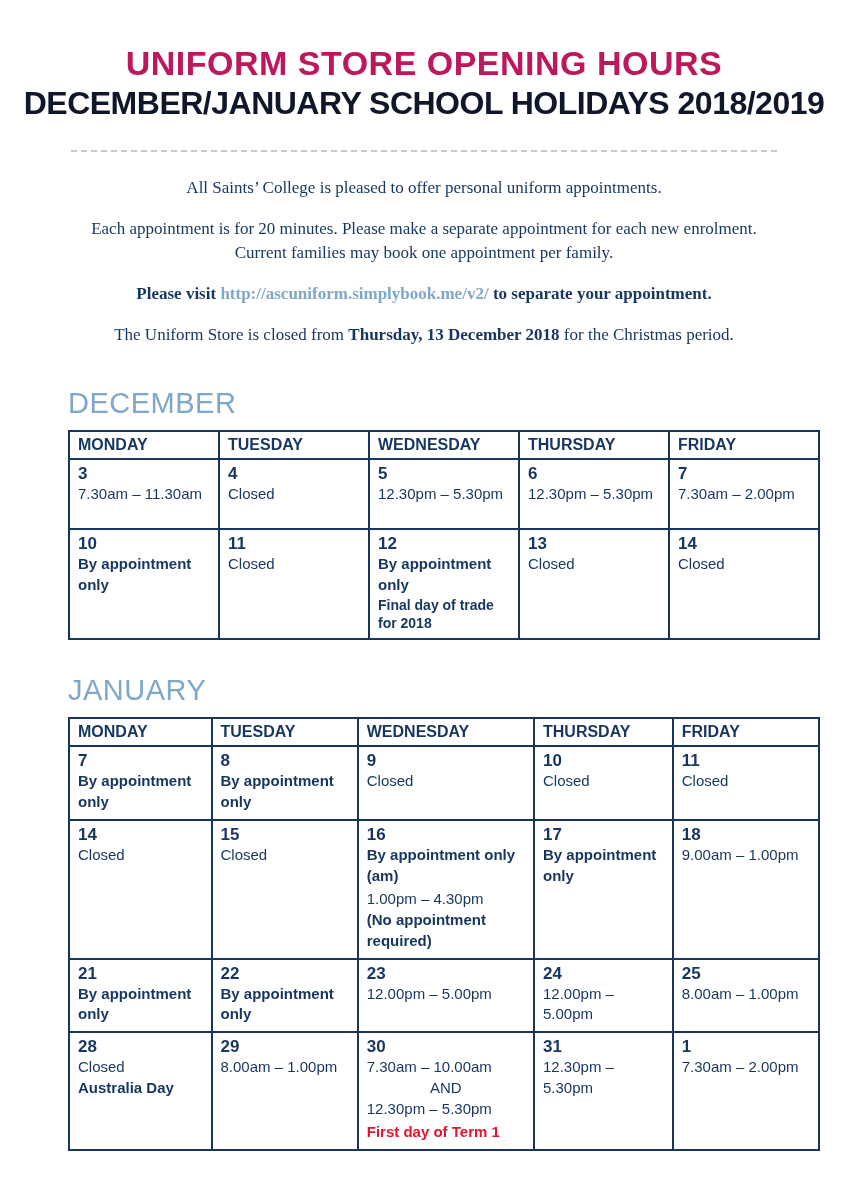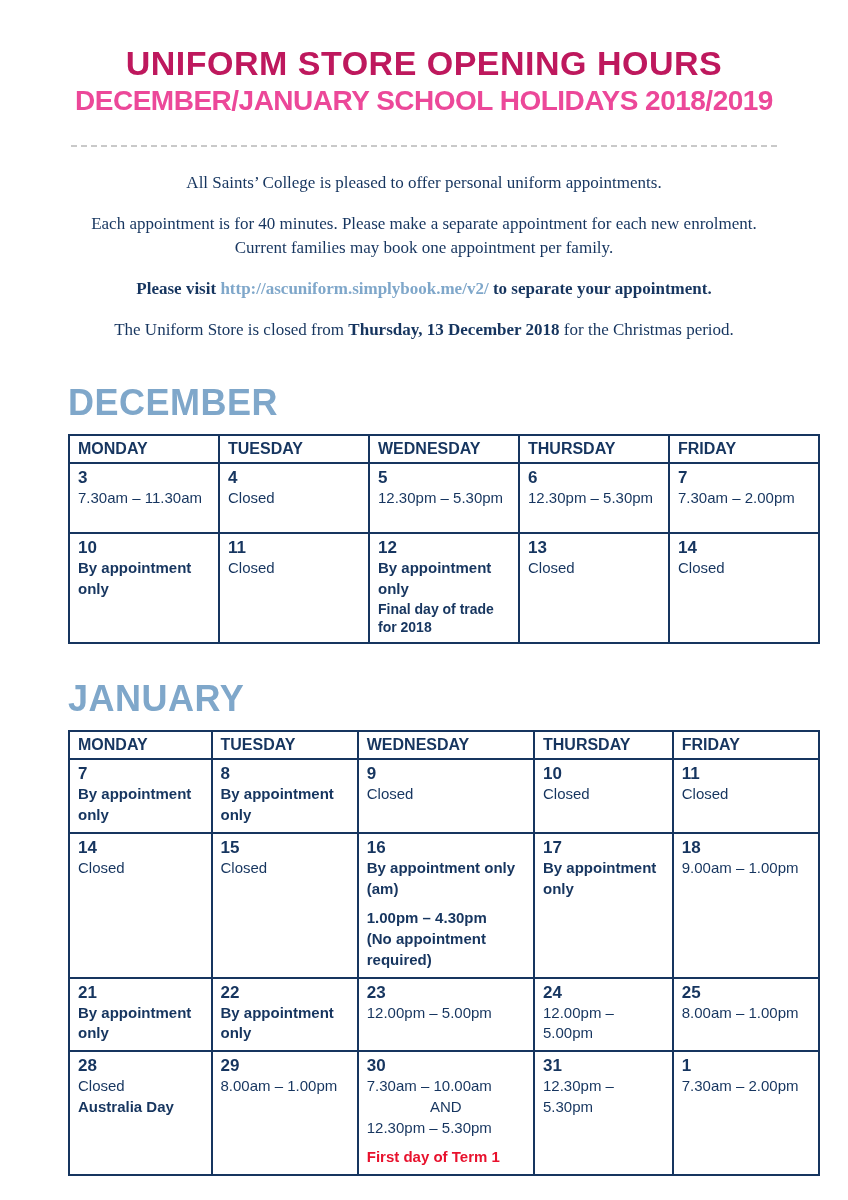--- a/index.html
+++ b/index.html
@@ -11,58 +11,58 @@
     color: #16355f;
   }
 
   
   .title1 {
     margin: 0; padding-top: 44px; text-align: center;
     color: #be185d; font-size: 34px; font-weight: 700; letter-spacing: 0.5px;
   }
   .title2 {
     margin: 2px 0 0; text-align: center;
-    color: #ec4899; font-size: 28px; font-weight: 700; letter-spacing: -0.5px;
+    color: #0f172a; font-size: 32px; font-weight: 700; letter-spacing: -0.5px;
   }
   .divider {
     width: 706px; margin: 28px auto 24px;
     border: none; border-top: 2px dashed #c9c9c9; height: 0;
   }
 
   
   .intro { text-align: center; color: #16355f; font-size: 17px; font-family: Liberation Serif, serif; }
   .intro p { margin: 0 0 16px; line-height: 1.45; }
   .intro .bold { font-weight: 700; }
   .link { color: #7fa7ca; font-weight: 700; text-decoration: none; cursor: pointer; }
 
   
   .section-dec { margin-top: 40px; }
   .section-jan { margin-top: 34px; }
   .month-heading {
     margin: 0 0 10px 68px;
-    color: #7fa7ca; font-size: 36px; font-weight: 700; letter-spacing: 0.5px;
+    color: #7fa7ca; font-size: 29px; font-weight: 400; letter-spacing: 0.5px;
   }
   .month-table {
     width: 752px; margin-left: 68px;
     border-collapse: collapse; table-layout: fixed;
   }
   .month-table th {
     border: 2px solid #16355f; text-align: left;
     padding: 4px 8px; font-size: 16px; color: #16355f; font-weight: 700;
   }
   .month-table td {
     border: 2px solid #16355f; vertical-align: top;
     padding: 3px 8px 6px; color: #16355f;
   }
   .cell-date { font-weight: 700; font-size: 17px; line-height: 1.25; }
   .cell-line { font-size: 15px; line-height: 1.38; }
   .cell-line.bold { font-weight: 700; }
   .cell-line.red { color: #e8112d; }
   .cell-line.center { text-align: center; }
-  .cell-line.gap { margin-top: 9px; font-weight: bold; }
+  .cell-line.gap { margin-top: 3px; }
   .cell-line.big { font-size: 14px; line-height: 1.3; }
 
   #dec-table tbody tr:nth-child(1) td { height: 70px; }
   #dec-table tbody tr:nth-child(2) td { height: 86px; }
   #jan-table tbody tr:nth-child(1) td { height: 44px; }
   #jan-table tbody tr:nth-child(2) td { height: 86px; }
   #jan-table tbody tr:nth-child(3) td { height: 64px; }
   #jan-table tbody tr:nth-child(4) td { height: 104px; }
 </style>
 </head>
@@ -72,21 +72,21 @@
 
   <header>
     <h1 class="title1">UNIFORM STORE OPENING HOURS</h1>
     <h2 class="title2">DECEMBER/JANUARY SCHOOL HOLIDAYS 2018/2019</h2>
   </header>
 
   <hr class="divider">
 
   <section class="intro">
     <p>All Saints’ College is pleased to offer personal uniform appointments.</p>
-    <p><span>Each appointment is for 40 minutes. Please make a separate appointment for each new enrolment.</span><br><span>Current families may book one appointment per family.</span></p>
+    <p><span>Each appointment is for 20 minutes. Please make a separate appointment for each new enrolment.</span><br><span>Current families may book one appointment per family.</span></p>
     <p class="bold"><span>Please visit </span><a class="link">http://ascuniform.simplybook.me/v2/</a><span> to separate your appointment.</span></p>
     <p><span>The Uniform Store is closed from </span><b>Thursday, 13 December 2018</b><span> for the Christmas period.</span></p>
   </section>
 
   <section class="section-dec">
     <h3 class="month-heading">DECEMBER</h3>
     <table id="dec-table" class="month-table">
       <colgroup>
         <col style="width:20%">
           <col style="width:20%">

